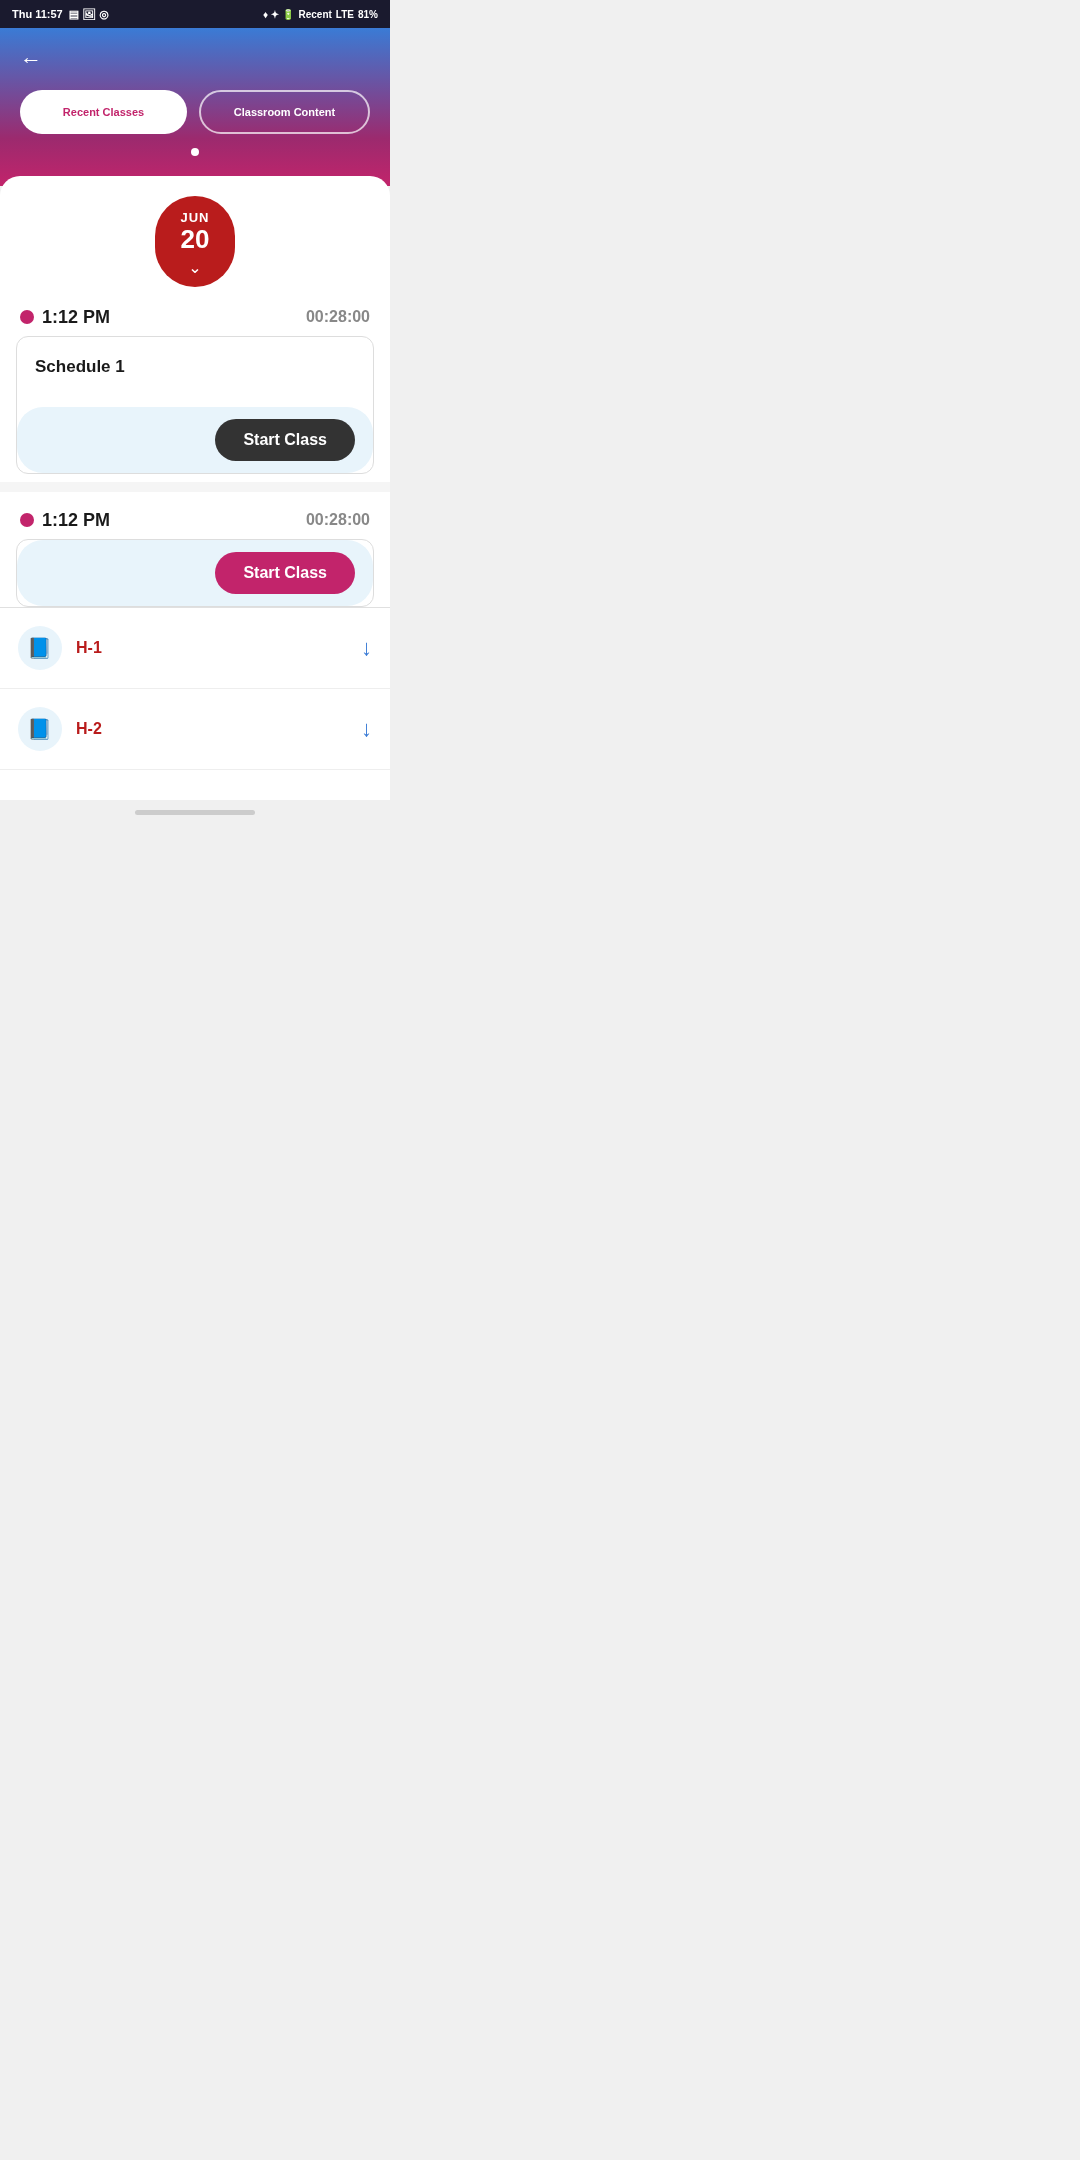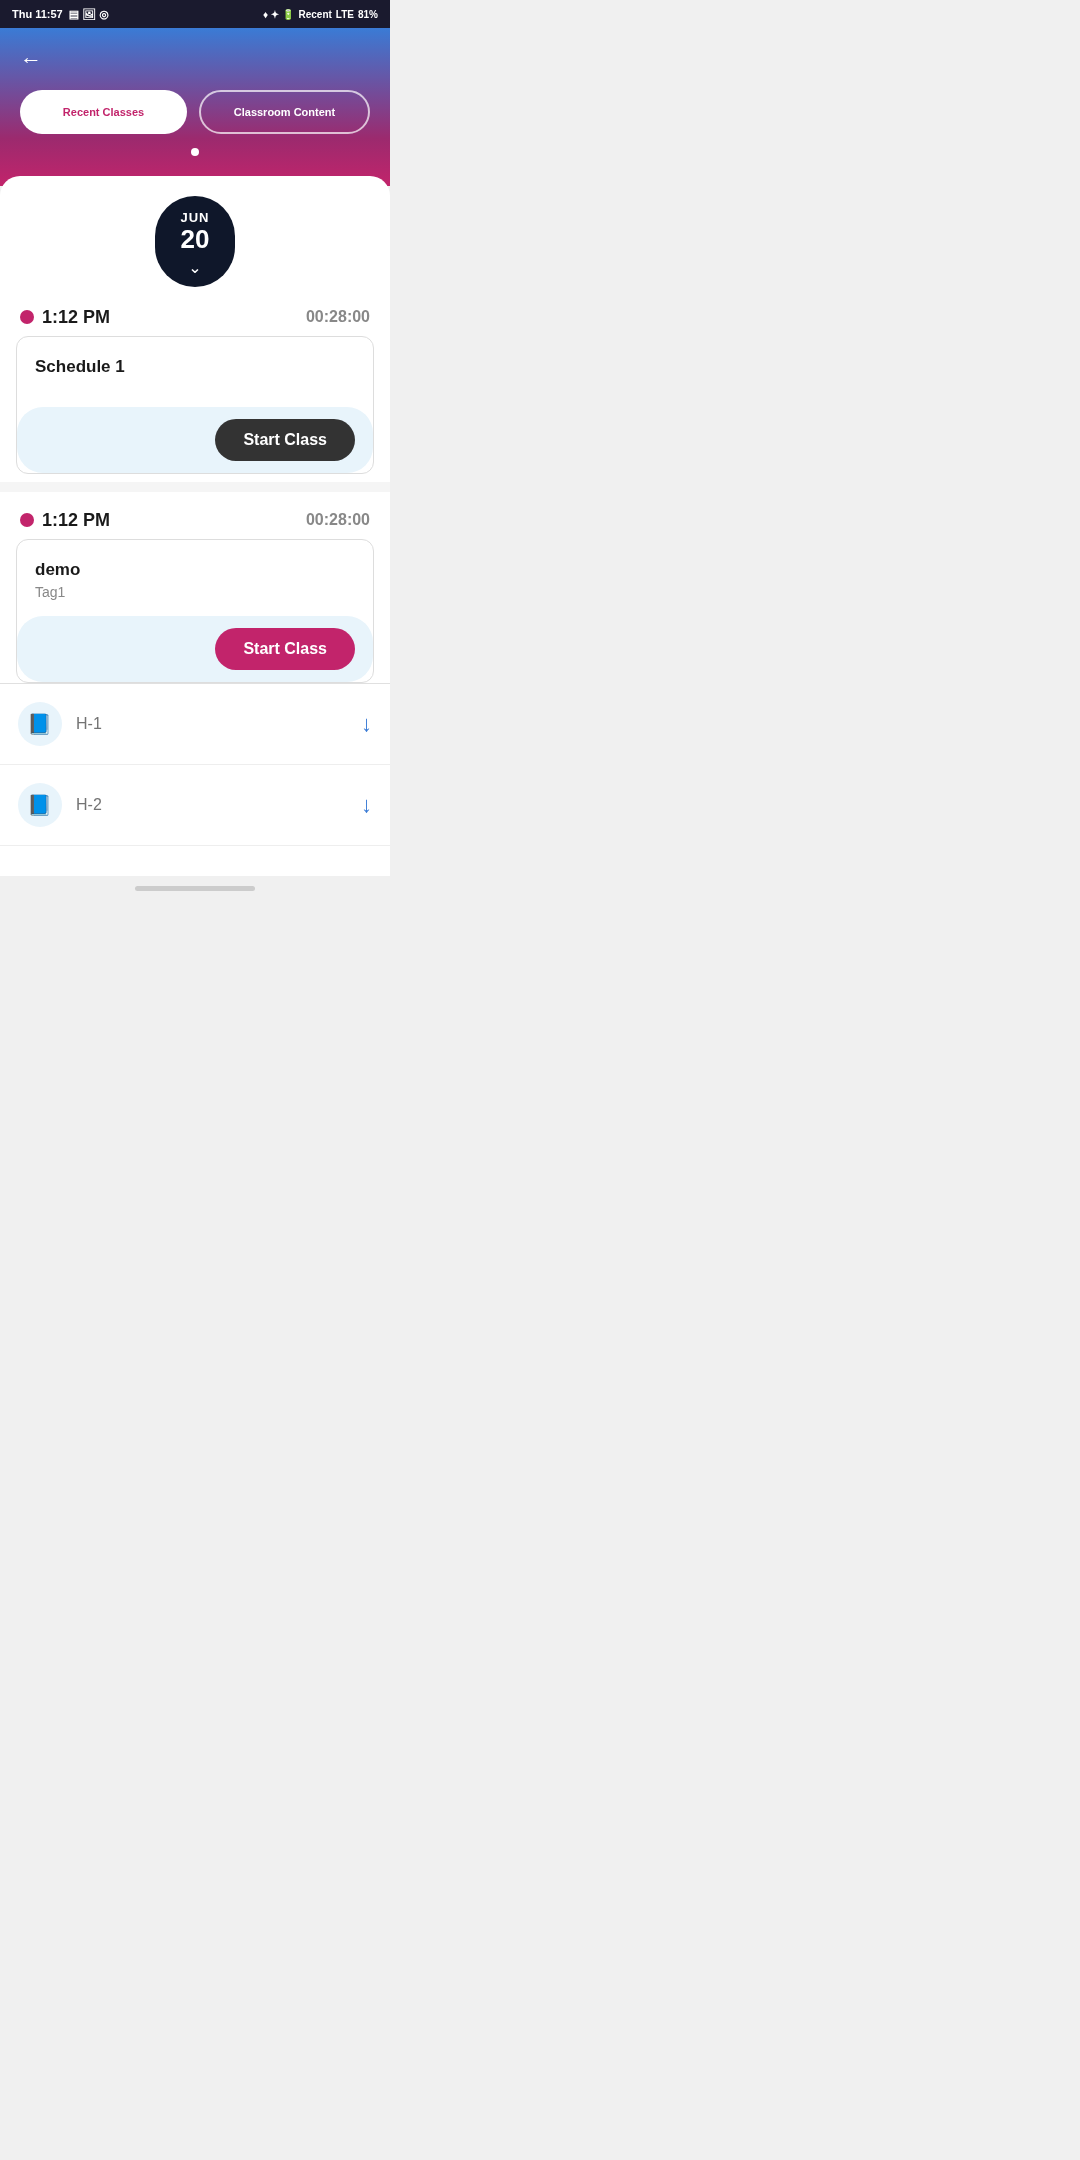--- a/index.html
+++ b/index.html
@@ -96,21 +96,21 @@
     }
 
     
     .date-badge-wrapper {
       display: flex;
       justify-content: center;
       padding: 20px 0 10px;
     }
 
     .date-badge {
-      background: #0f172a;
+      background: #b91c1c;
       color: white;
       border-radius: 50px;
       padding: 14px 20px 10px;
       text-align: center;
       min-width: 80px;
       cursor: pointer;
     }
 
     .date-badge .month {
       font-size: 13px;
@@ -247,22 +247,22 @@
       align-items: center;
       justify-content: center;
     }
 
     .resource-icon {
       font-size: 20px;
     }
 
     .resource-name {
       font-size: 16px;
-      font-weight: 400;
-      color: #737373;
+      font-weight: 700;
+      color: #b91c1c;
     }
 
     .download-icon {
       font-size: 22px;
       color: #3a7bd5;
     }
 
     .separator {
       height: 10px;
       background: #f5f5f5;
@@ -346,24 +346,20 @@
   <div class="class-entry">
     <div class="time-row">
       <div class="time-left">
         <div class="time-dot"></div>
         <span>1:12 PM</span>
       </div>
       <span class="duration">00:28:00</span>
     </div>
 
     <div class="class-card">
-      <div class="class-card-body">
-        <div class="class-name">demo</div>
-        <div class="class-tag">Tag1</div>
-      </div>
       <div class="class-card-footer">
         <button class="start-class-btn pink">Start Class</button>
       </div>
     </div>
   </div>
 
   <div class="resources-list">
     <div class="resource-item">
       <div class="resource-left">
         <div class="resource-icon-wrap">

